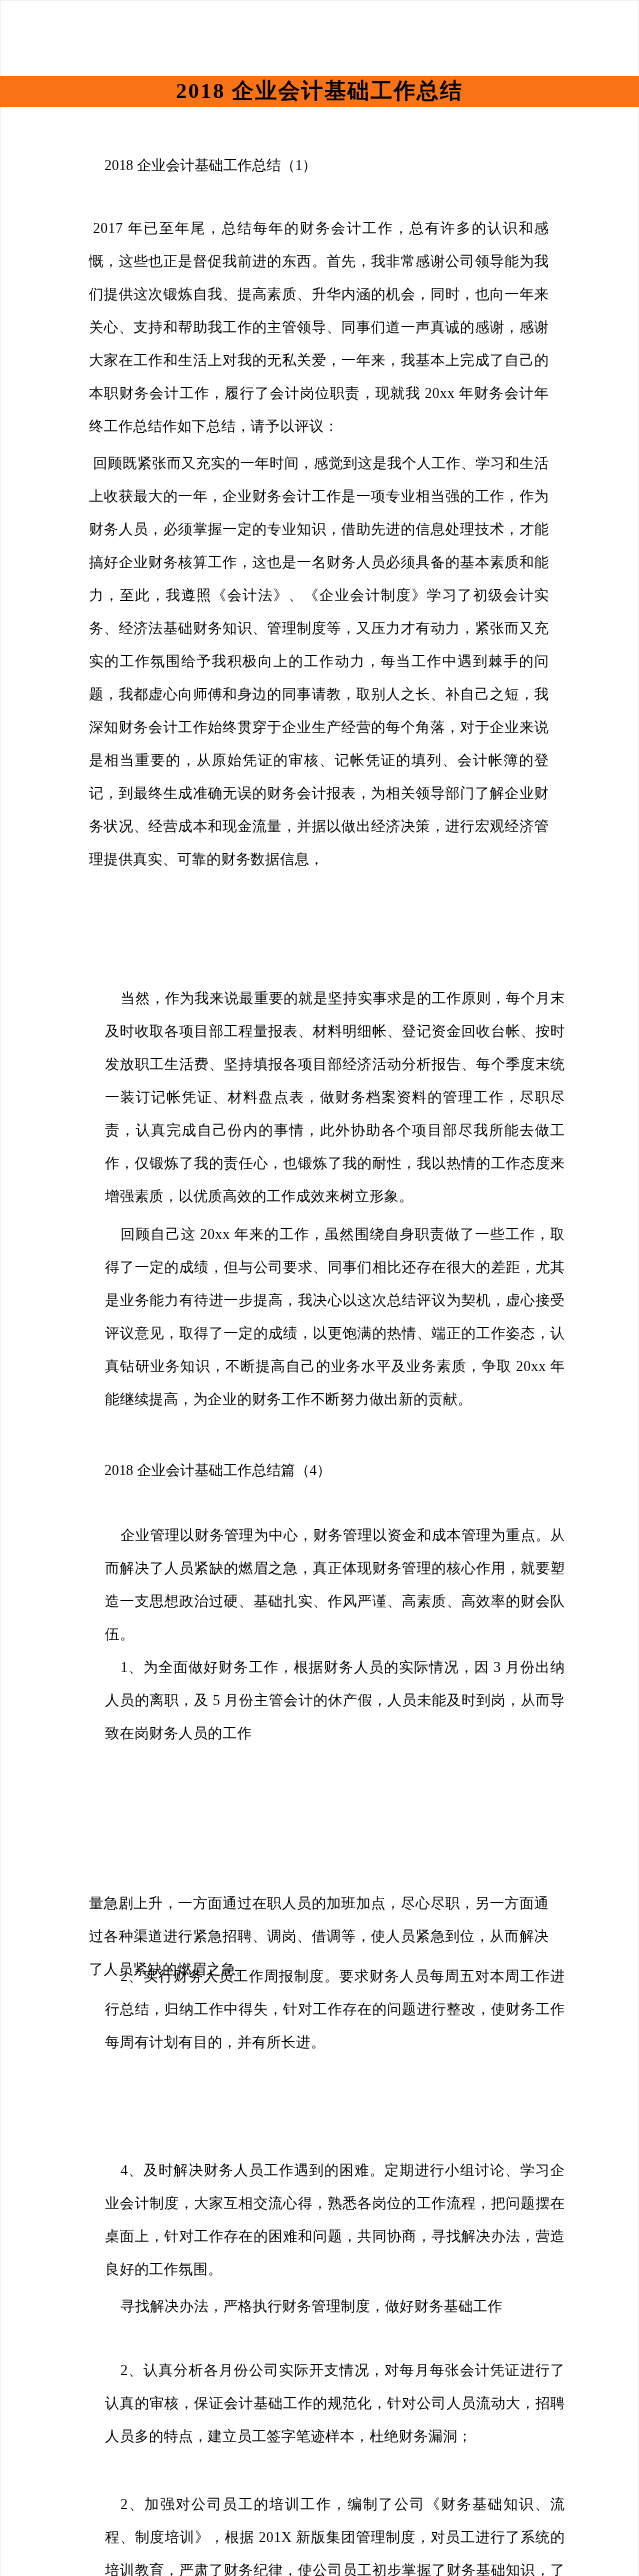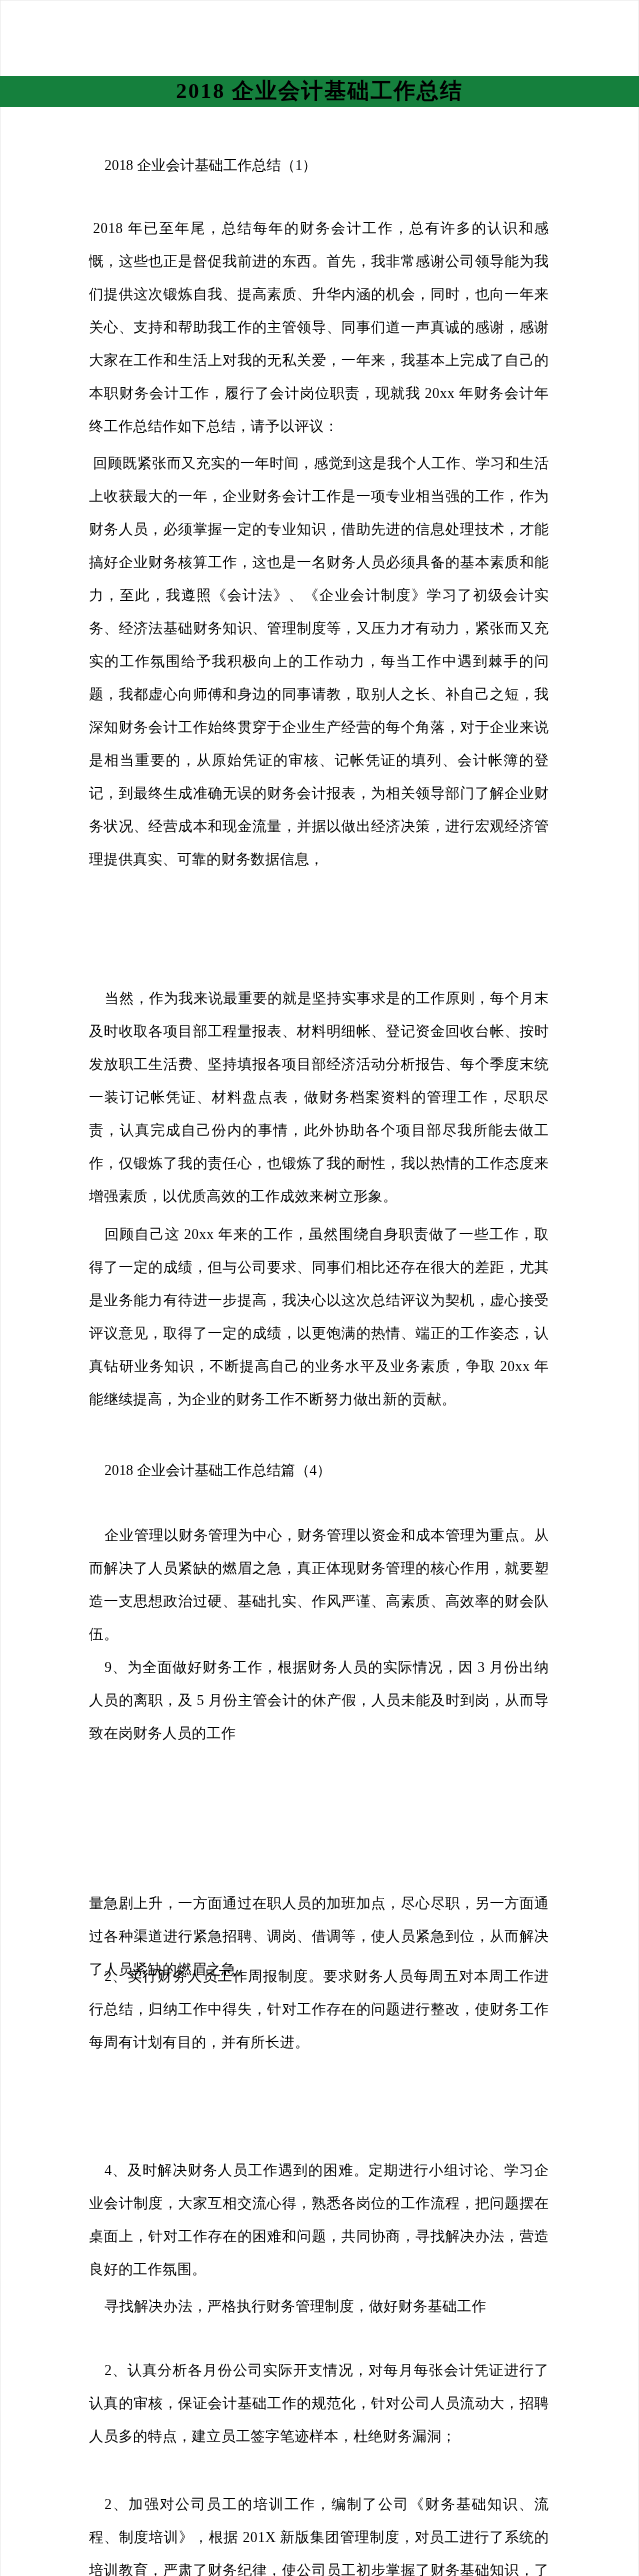--- a/index.html
+++ b/index.html
@@ -40,48 +40,48 @@
   .para {
     position: absolute;
     left: 89px;
     width: 460px;
     font-size: 14.4px;
     line-height: 33px;
     text-align: justify;
     text-justify: inter-character;
     letter-spacing: 0.3px;
   }
-  .ind { text-indent: 15.5px; }
+  .ind { text-indent: 15.5px; margin-left: 16px; }
   .small-ind { text-indent: 4.1px; }
   .no-ind { text-indent: 0; }
 </style>
 </head>
 <body>
 
 <div class="page">
 
   <div class="doc-title" style="top:76px">2018 企业会计基础工作总结（1）</div>
 
-  <div class="doc-title" style="top:76px; background:#15803d;">2018 企业会计基础工作总结</div>
+  <div class="doc-title" style="top:76px; background:#f97316;">2018 企业会计基础工作总结</div>
 
   <div class="sec-heading" style="top:149px">2018 企业会计基础工作总结（1）</div>
 
-  <div class="para small-ind" style="top:212px">2018 年已至年尾，总结每年的财务会计工作，总有许多的认识和感慨，这些也正是督促我前进的东西。首先，我非常感谢公司领导能为我们提供这次锻炼自我、提高素质、升华内涵的机会，同时，也向一年来关心、支持和帮助我工作的主管领导、同事们道一声真诚的感谢，感谢大家在工作和生活上对我的无私关爱，一年来，我基本上完成了自己的本职财务会计工作，履行了会计岗位职责，现就我 20xx 年财务会计年终工作总结作如下总结，请予以评议：</div>
+  <div class="para small-ind" style="top:212px">2017 年已至年尾，总结每年的财务会计工作，总有许多的认识和感慨，这些也正是督促我前进的东西。首先，我非常感谢公司领导能为我们提供这次锻炼自我、提高素质、升华内涵的机会，同时，也向一年来关心、支持和帮助我工作的主管领导、同事们道一声真诚的感谢，感谢大家在工作和生活上对我的无私关爱，一年来，我基本上完成了自己的本职财务会计工作，履行了会计岗位职责，现就我 20xx 年财务会计年终工作总结作如下总结，请予以评议：</div>
 
   <div class="para small-ind" style="top:447px">回顾既紧张而又充实的一年时间，感觉到这是我个人工作、学习和生活上收获最大的一年，企业财务会计工作是一项专业相当强的工作，作为财务人员，必须掌握一定的专业知识，借助先进的信息处理技术，才能搞好企业财务核算工作，这也是一名财务人员必须具备的基本素质和能力，至此，我遵照《会计法》、《企业会计制度》学习了初级会计实务、经济法基础财务知识、管理制度等，又压力才有动力，紧张而又充实的工作氛围给予我积极向上的工作动力，每当工作中遇到棘手的问题，我都虚心向师傅和身边的同事请教，取别人之长、补自己之短，我深知财务会计工作始终贯穿于企业生产经营的每个角落，对于企业来说是相当重要的，从原始凭证的审核、记帐凭证的填列、会计帐簿的登记，到最终生成准确无误的财务会计报表，为相关领导部门了解企业财务状况、经营成本和现金流量，并据以做出经济决策，进行宏观经济管理提供真实、可靠的财务数据信息，</div>
 
   <div class="para ind" style="top:982px">当然，作为我来说最重要的就是坚持实事求是的工作原则，每个月末及时收取各项目部工程量报表、材料明细帐、登记资金回收台帐、按时发放职工生活费、坚持填报各项目部经济活动分析报告、每个季度末统一装订记帐凭证、材料盘点表，做财务档案资料的管理工作，尽职尽责，认真完成自己份内的事情，此外协助各个项目部尽我所能去做工作，仅锻炼了我的责任心，也锻炼了我的耐性，我以热情的工作态度来增强素质，以优质高效的工作成效来树立形象。</div>
 
   <div class="para ind" style="top:1218px">回顾自己这 20xx 年来的工作，虽然围绕自身职责做了一些工作，取得了一定的成绩，但与公司要求、同事们相比还存在很大的差距，尤其是业务能力有待进一步提高，我决心以这次总结评议为契机，虚心接受评议意见，取得了一定的成绩，以更饱满的热情、端正的工作姿态，认真钻研业务知识，不断提高自己的业务水平及业务素质，争取 20xx 年能继续提高，为企业的财务工作不断努力做出新的贡献。</div>
 
   <div class="sec-heading" style="top:1454px">2018 企业会计基础工作总结篇（4）</div>
 
   <div class="para ind" style="top:1519px">企业管理以财务管理为中心，财务管理以资金和成本管理为重点。从而解决了人员紧缺的燃眉之急，真正体现财务管理的核心作用，就要塑造一支思想政治过硬、基础扎实、作风严谨、高素质、高效率的财会队伍。</div>
 
-  <div class="para ind" style="top:1651px">9、为全面做好财务工作，根据财务人员的实际情况，因 3 月份出纳人员的离职，及 5 月份主管会计的休产假，人员未能及时到岗，从而导致在岗财务人员的工作</div>
+  <div class="para ind" style="top:1651px">1、为全面做好财务工作，根据财务人员的实际情况，因 3 月份出纳人员的离职，及 5 月份主管会计的休产假，人员未能及时到岗，从而导致在岗财务人员的工作</div>
 
   <div class="para no-ind" style="top:1887px">量急剧上升，一方面通过在职人员的加班加点，尽心尽职，另一方面通过各种渠道进行紧急招聘、调岗、借调等，使人员紧急到位，从而解决了人员紧缺的燃眉之急。</div>
 
   <div class="para ind" style="top:1960px">2、实行财务人员工作周报制度。要求财务人员每周五对本周工作进行总结，归纳工作中得失，针对工作存在的问题进行整改，使财务工作每周有计划有目的，并有所长进。</div>
 
   <div class="para ind" style="top:2154px">4、及时解决财务人员工作遇到的困难。定期进行小组讨论、学习企业会计制度，大家互相交流心得，熟悉各岗位的工作流程，把问题摆在桌面上，针对工作存在的困难和问题，共同协商，寻找解决办法，营造良好的工作氛围。</div>
 
   <div class="para ind" style="top:2290px">寻找解决办法，严格执行财务管理制度，做好财务基础工作</div>
 
   <div class="para ind" style="top:2354px">2、认真分析各月份公司实际开支情况，对每月每张会计凭证进行了认真的审核，保证会计基础工作的规范化，针对公司人员流动大，招聘人员多的特点，建立员工签字笔迹样本，杜绝财务漏洞；</div>

